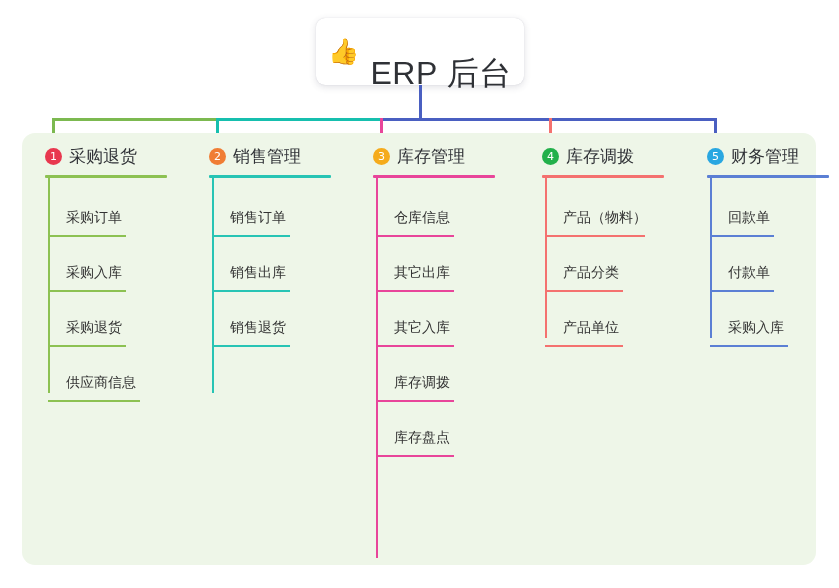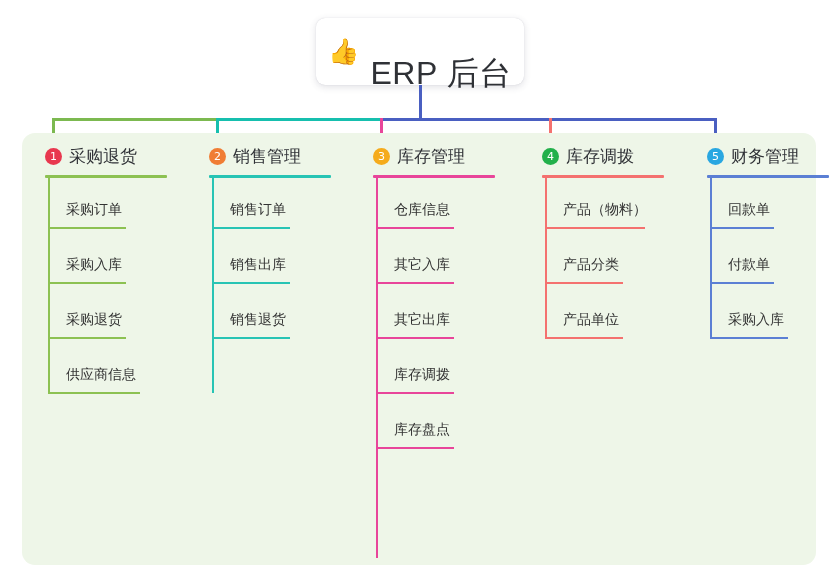--- a/index.html
+++ b/index.html
@@ -96,21 +96,21 @@
     font-size: 17px;
     color: #2f3136;
   }
   .col-underline {
     height: 3px;
     border-radius: 1px;
     margin-top: 4px;
   }
   .col-body {
     position: relative;
-    padding-top: 0;
+    padding-top: 8px;
   }
   .spine {
     position: absolute;
     left: 18px;
     top: 0;
     width: 2px;
   }
   .leaf {
     position: relative;
     height: 55px;
@@ -208,25 +208,25 @@
           <span class="col-title">库存管理</span>
         </div>
         <div class="col-underline" style="width: 122px; margin-left: 15px; background: rgb(232, 69, 154);"></div>
         <div class="col-body" style="height: 385px;">
           <div class="spine" style="background: rgb(232, 69, 154); height: 380px;"></div>
           <div class="leaf">
             <div class="leaf-label">仓库信息</div>
             <div class="leaf-underline" style="width: 78px; background: rgb(232, 69, 154);"></div>
           </div>
           <div class="leaf">
+            <div class="leaf-label">其它出库</div>
+            <div class="leaf-underline" style="width: 78px; background: rgb(232, 69, 154);"></div>
+          </div>
+          <div class="leaf">
             <div class="leaf-label">其它入库</div>
-            <div class="leaf-underline" style="width: 78px; background: rgb(232, 69, 154);"></div>
-          </div>
-          <div class="leaf">
-            <div class="leaf-label">其它出库</div>
             <div class="leaf-underline" style="width: 78px; background: rgb(232, 69, 154);"></div>
           </div>
           <div class="leaf">
             <div class="leaf-label">库存调拨</div>
             <div class="leaf-underline" style="width: 78px; background: rgb(232, 69, 154);"></div>
           </div>
           <div class="leaf">
             <div class="leaf-label">库存盘点</div>
             <div class="leaf-underline" style="width: 78px; background: rgb(232, 69, 154);"></div>
           </div>

